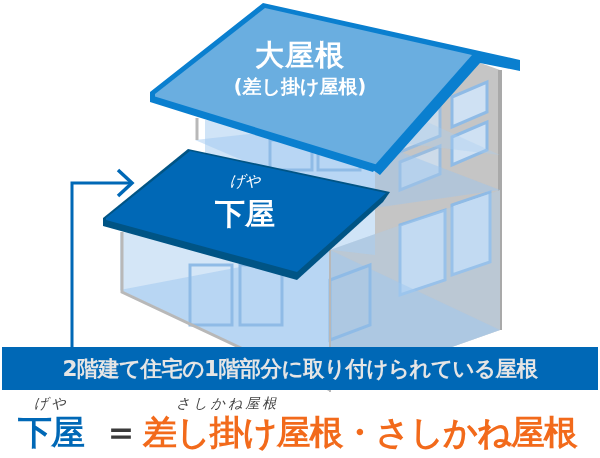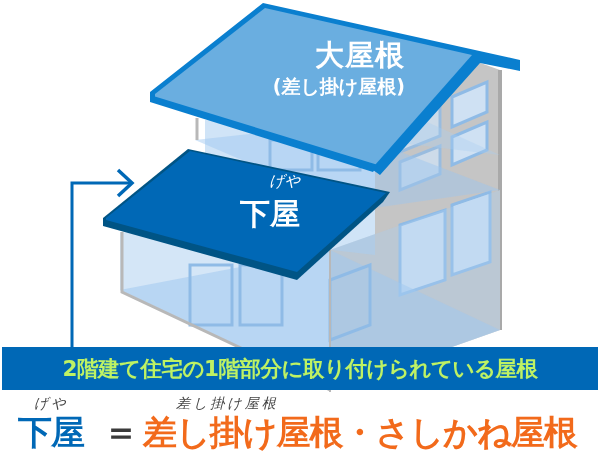--- a/index.html
+++ b/index.html
@@ -1,24 +1,24 @@
 <!DOCTYPE html>
 <html><head>
 <meta charset="utf-8">
 <style>
   html, body { margin:0; padding:0; background:#ffffff; }
   body { width:600px; height:458px; position:relative; overflow:hidden; font-family:"DejaVu Sans", sans-serif; }
   .stage { position:absolute; left:0; top:0; width:600px; height:458px; }
   svg.illus { position:absolute; left:0; top:0; }
-  .lbl { position:absolute; color:#fff; font-weight:bold; text-align:right; white-space:nowrap; font-family:"DejaVu Sans", sans-serif; }
+  .lbl { position:absolute; color:#fff; font-weight:bold; text-align:center; white-space:nowrap; font-family:"DejaVu Sans", sans-serif; }
   .oyane { left:195px; top:36px; width:210px; font-size:29px; letter-spacing:1px; }
   .oyane-sub { left:195px; top:74px; width:210px; font-size:19px; }
   .geya-ruby { left:190px; top:172px; width:110px; font-size:15px; font-weight:normal; font-style:italic; }
   .geya { left:190px; top:194px; width:110px; font-size:30px; }
-  .banner { position:absolute; left:2px; top:347px; width:596px; height:43px; background:#0068b6; color:#bef264; font-weight:bold; font-size:21.5px; line-height:43px; text-align:center; white-space:nowrap; letter-spacing:-0.5px; }
+  .banner { position:absolute; left:2px; top:347px; width:596px; height:43px; background:#0068b6; color:#e5e5e5; font-weight:bold; font-size:21.5px; line-height:43px; text-align:center; white-space:nowrap; letter-spacing:-0.5px; }
   .bottom { position:absolute; left:0; top:392px; width:600px; height:66px; }
   .ruby-small { position:absolute; font-size:14px; color:#444; letter-spacing:3px; font-style:italic; }
   .ruby-geya { left:34px; top:3px; }
   .ruby-sashi { left:176px; top:3px; }
   .term-geya { position:absolute; left:18px; top:18px; font-size:34px; font-weight:bold; color:#0068b6; letter-spacing:-1px; }
   .equals { position:absolute; left:103px; top:16px; font-size:36px; font-weight:bold; color:#3a3a3a; }
   .term-sashi { position:absolute; left:143px; top:18px; font-size:34px; font-weight:bold; color:#f26a1b; letter-spacing:-1px; white-space:nowrap; }
 </style>
 </head>
 <body>
@@ -72,18 +72,18 @@
 
   <div class="lbl oyane">大屋根</div>
   <div class="lbl oyane-sub">(差し掛け屋根)</div>
   <div class="lbl geya-ruby">げや</div>
   <div class="lbl geya">下屋</div>
 
   <div class="banner">2階建て住宅の1階部分に取り付けられている屋根</div>
 
   <div class="bottom">
     <span class="ruby-small ruby-geya">げや</span>
-    <span class="ruby-small ruby-sashi">差し掛け屋根</span>
+    <span class="ruby-small ruby-sashi">さしかね屋根</span>
     <span class="term-geya">下屋</span>
     <span class="equals">＝</span>
     <span class="term-sashi">差し掛け屋根・さしかね屋根</span>
   </div>
 </div>
 
 </body></html>

